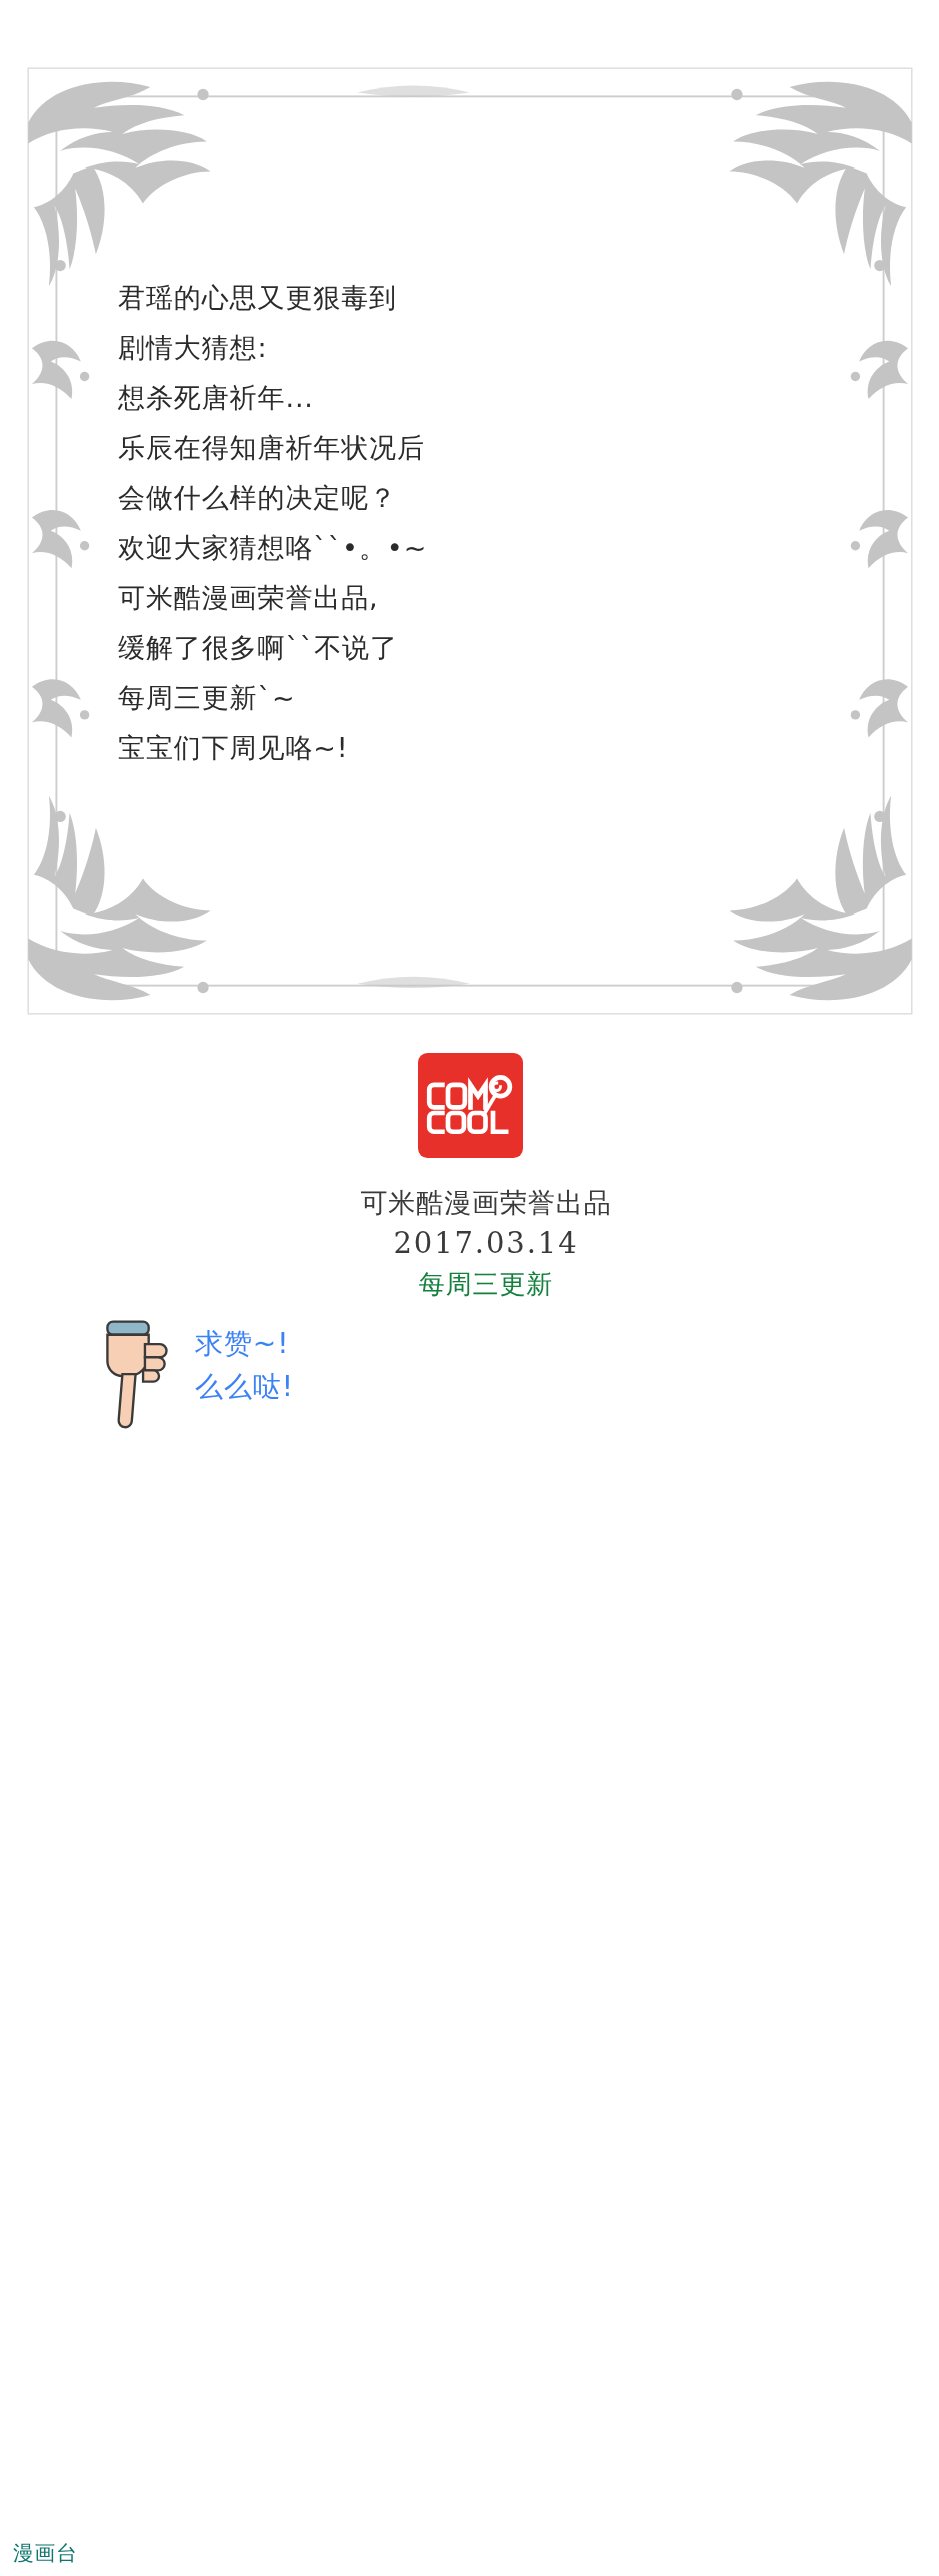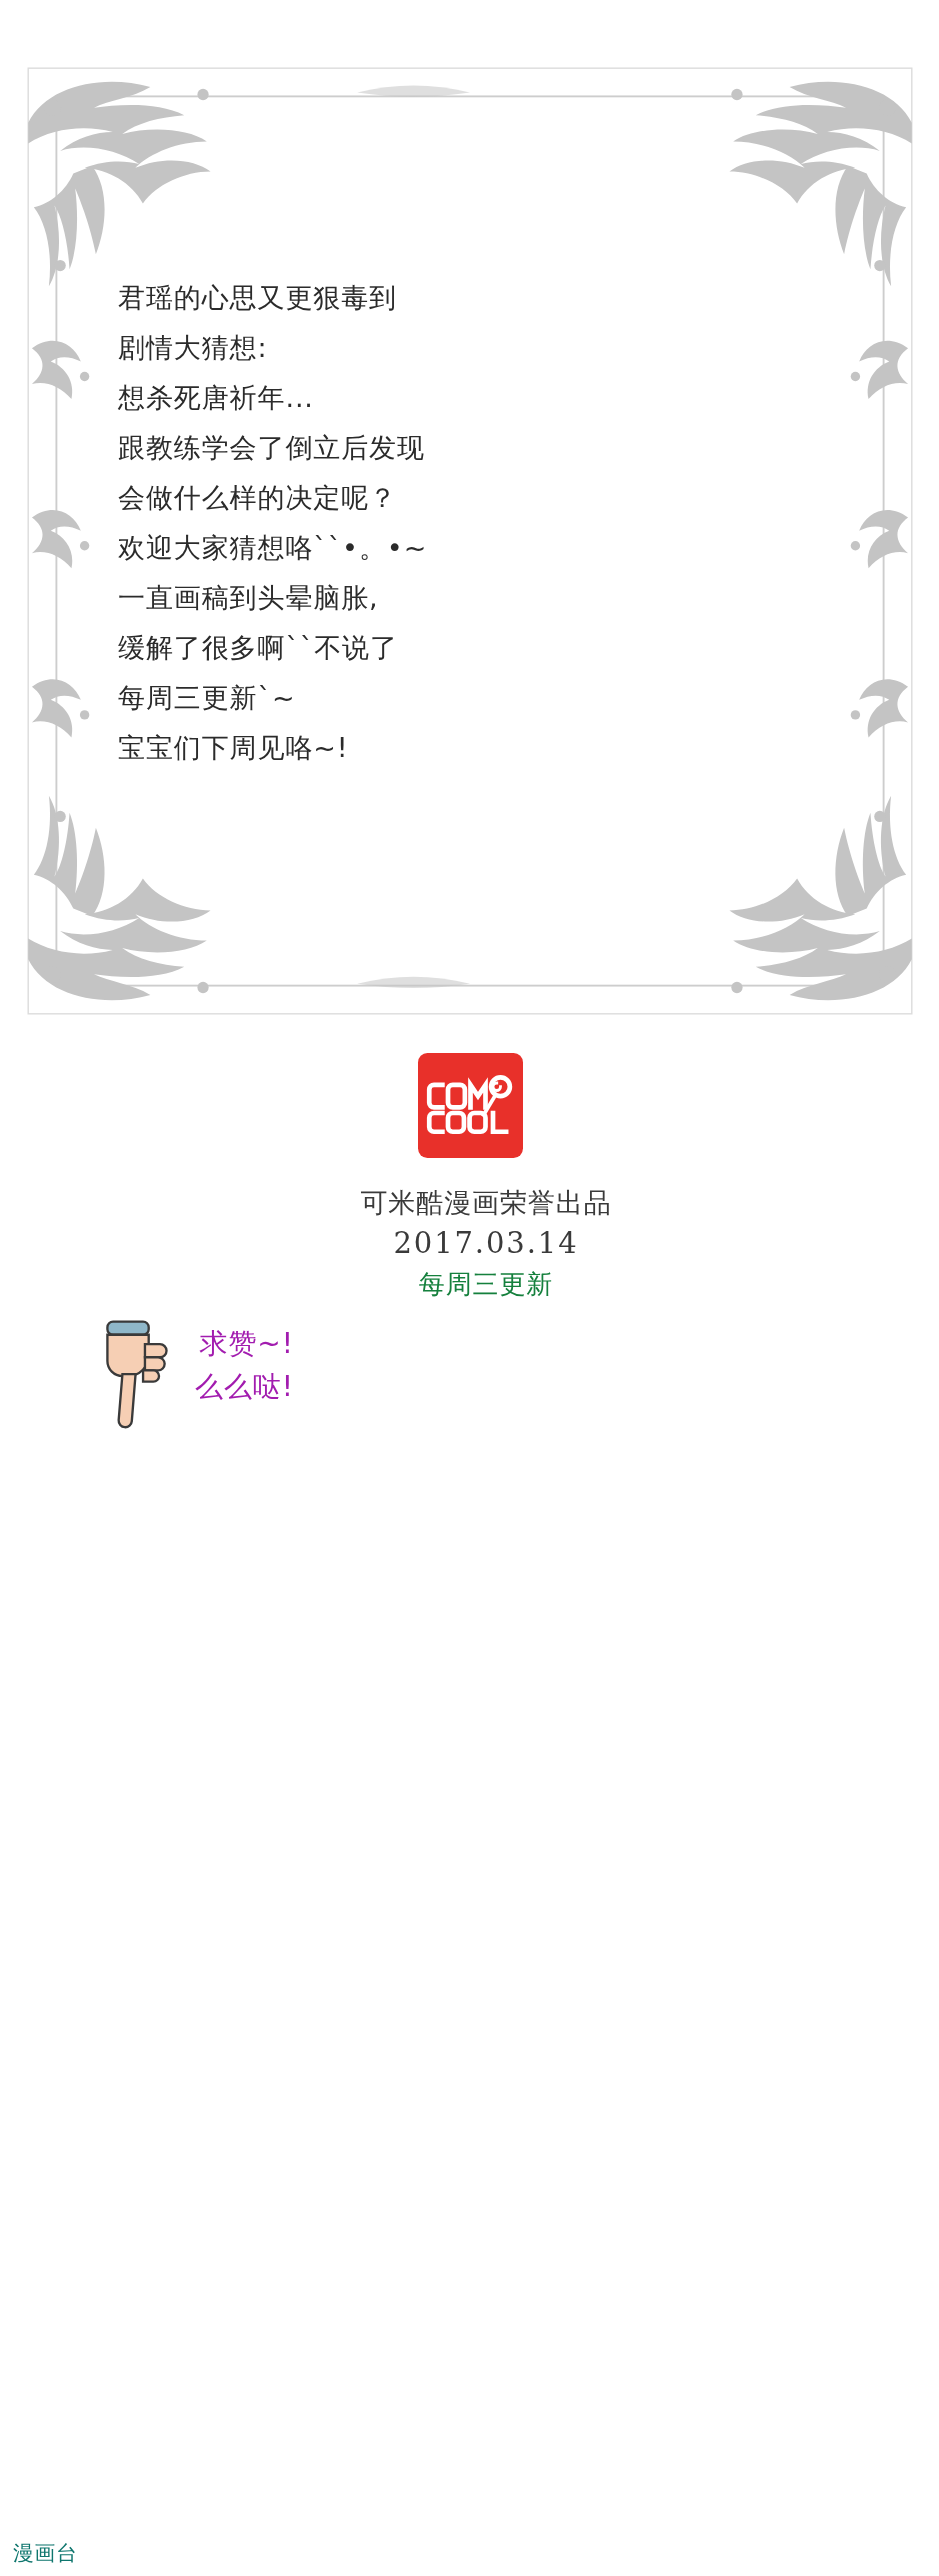--- a/index.html
+++ b/index.html
@@ -116,23 +116,22 @@
   }
   .like-text {
     position: absolute;
     left: 101px;
     top: 5.6px;
   }
   .like-line {
     font-family: "DejaVu Sans", "Liberation Sans", sans-serif;
     font-size: 28px;
     line-height: 43px;
-    color: #a21caf;
-    letter-spacing: 0.9px;
-    text-align: right;
+    color: #3b82f6;
+    letter-spacing: 0.9px;
   }
 
   
   .footer-mark {
     position: absolute;
     left: 13px;
     bottom: 9.4px;
     font-family: "DejaVu Sans", "Liberation Sans", sans-serif;
     font-size: 20.7px;
     color: #0f766e;
@@ -218,24 +217,24 @@
         <path d="M0,0 C40,-10 80,-10 120,0 C80,6 40,6 0,0 Z" opacity="0.55"></path>
       </g>
     </g>
   </svg>
 </div>
 
 <div class="note-text">
   <div class="note-line">君瑶的心思又更狠毒到</div>
   <div class="note-line">剧情大猜想:</div>
   <div class="note-line">想杀死唐祈年...</div>
-  <div class="note-line">跟教练学会了倒立后发现</div>
+  <div class="note-line">乐辰在得知唐祈年状况后</div>
   <div class="note-line">会做什么样的决定呢？</div>
   <div class="note-line">欢迎大家猜想咯``•。•~</div>
-  <div class="note-line">一直画稿到头晕脑胀,</div>
+  <div class="note-line">可米酷漫画荣誉出品,</div>
   <div class="note-line">缓解了很多啊``不说了</div>
   <div class="note-line">每周三更新`~</div>
   <div class="note-line">宝宝们下周见咯~!</div>
 </div>
 
 <div class="logo-area">
   <div class="logo-box">
     <svg class="logo-mark" viewBox="0 0 112 112" xmlns="http://www.w3.org/2000/svg">
       <g fill="none" stroke="#ffffff" stroke-width="5" stroke-linecap="square">
 

